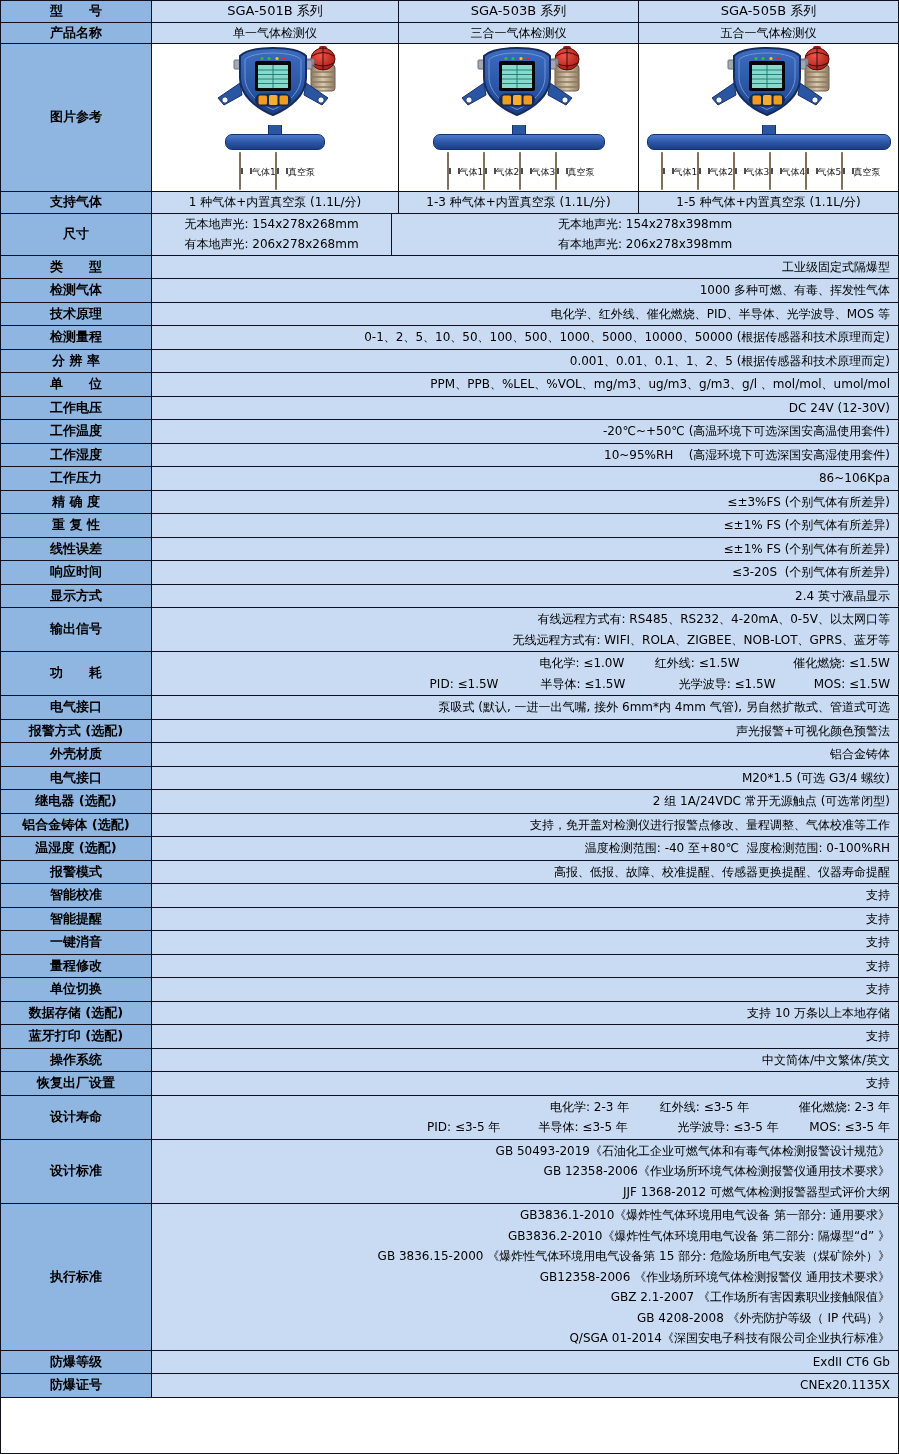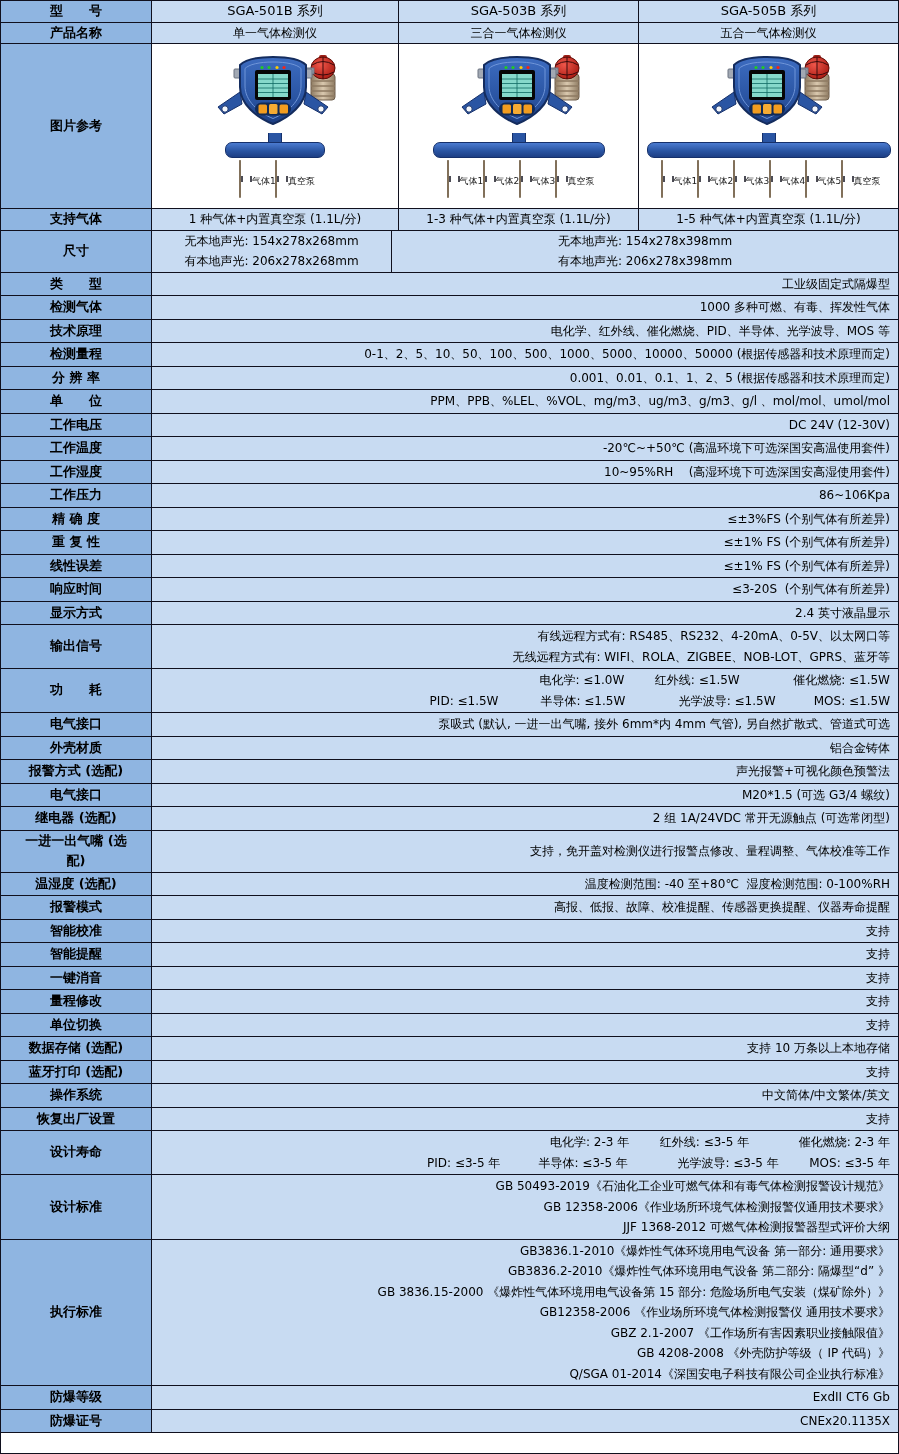--- a/index.html
+++ b/index.html
@@ -10,21 +10,21 @@
        font-weight:bold;font-size:13px;line-height:20.5px;display:flex;align-items:center;
        justify-content:center;text-align:center;padding:0 16px;white-space:pre-wrap;}
   .vcell{box-sizing:border-box;background:#C8DBF2;font-size:12px;line-height:20.5px;
        display:flex;flex-direction:column;align-items:center;justify-content:center;
        text-align:center;border-right:1px solid #10101e;white-space:pre-wrap;padding:0 3px;}
   .c1{flex:0 0 247px;}
   .c2{flex:0 0 240px;}
   .c3{flex:1;border-right:none;}
   .model{font-weight:normal;font-size:13px;}
   .wide{flex:1;border-right:none;align-items:flex-end;text-align:left;padding:1px 8px;}
-  .r-img{height:165px;}
+  .r-img{height:148px;}
   .img-cell{background:#ffffff;display:flex;align-items:center;justify-content:center;padding:0;}
   
   .device{display:flex;flex-direction:column;align-items:center;}
   .neck{width:14px;height:10px;background:#2a55a3;border:1px solid #15306b;border-top:none;box-sizing:border-box;margin-top:-3px;}
   .manifold{height:16px;border-radius:7px;background:linear-gradient(180deg,#4b7bd0,#2a55a3 55%,#1d3f85);
             border:1px solid #15306b;box-sizing:border-box;margin-top:-1px;}
   .sensors{display:flex;margin-top:2px;}
   .sensor-unit{width:36px;display:flex;flex-direction:row;align-items:center;}
   .sensor-body{width:26px;height:38px;border-radius:4px 4px 7px 7px;box-sizing:border-box;
        background:repeating-linear-gradient(180deg,#d8c6ae 0px,#d8c6ae 3px,#a9906f 3px,#a9906f 5px);
@@ -269,37 +269,37 @@
       </div>
       <div class="r">
         <div class="lab">功　　耗</div>
         <div class="vcell wide"><div>电化学: ≤1.0W        红外线: ≤1.5W              催化燃烧: ≤1.5W</div><div>PID: ≤1.5W           半导体: ≤1.5W              光学波导: ≤1.5W          MOS: ≤1.5W</div></div>
       </div>
       <div class="r">
         <div class="lab">电气接口</div>
         <div class="vcell wide"><div>泵吸式 (默认, 一进一出气嘴, 接外 6mm*内 4mm 气管), 另自然扩散式、管道式可选</div></div>
       </div>
       <div class="r">
+        <div class="lab">报警方式 (选配)</div>
+        <div class="vcell wide"><div>声光报警+可视化颜色预警法</div></div>
+      </div>
+      <div class="r">
         <div class="lab">外壳材质</div>
         <div class="vcell wide"><div>铝合金铸体</div></div>
       </div>
       <div class="r">
-        <div class="lab">报警方式 (选配)</div>
-        <div class="vcell wide"><div>声光报警+可视化颜色预警法</div></div>
-      </div>
-      <div class="r">
         <div class="lab">电气接口</div>
         <div class="vcell wide"><div>M20*1.5 (可选 G3/4 螺纹)</div></div>
       </div>
       <div class="r">
         <div class="lab">继电器 (选配)</div>
         <div class="vcell wide"><div>2 组 1A/24VDC 常开无源触点 (可选常闭型)</div></div>
       </div>
       <div class="r">
-        <div class="lab">一进一出气嘴 (选配)</div>
+        <div class="lab">铝合金铸体 (选配)</div>
         <div class="vcell wide"><div>支持，免开盖对检测仪进行报警点修改、量程调整、气体校准等工作</div></div>
       </div>
       <div class="r">
         <div class="lab">温湿度 (选配)</div>
         <div class="vcell wide"><div>温度检测范围: -40 至+80℃  湿度检测范围: 0-100%RH</div></div>
       </div>
       <div class="r">
         <div class="lab">报警模式</div>
         <div class="vcell wide"><div>高报、低报、故障、校准提醒、传感器更换提醒、仪器寿命提醒</div></div>
       </div>

